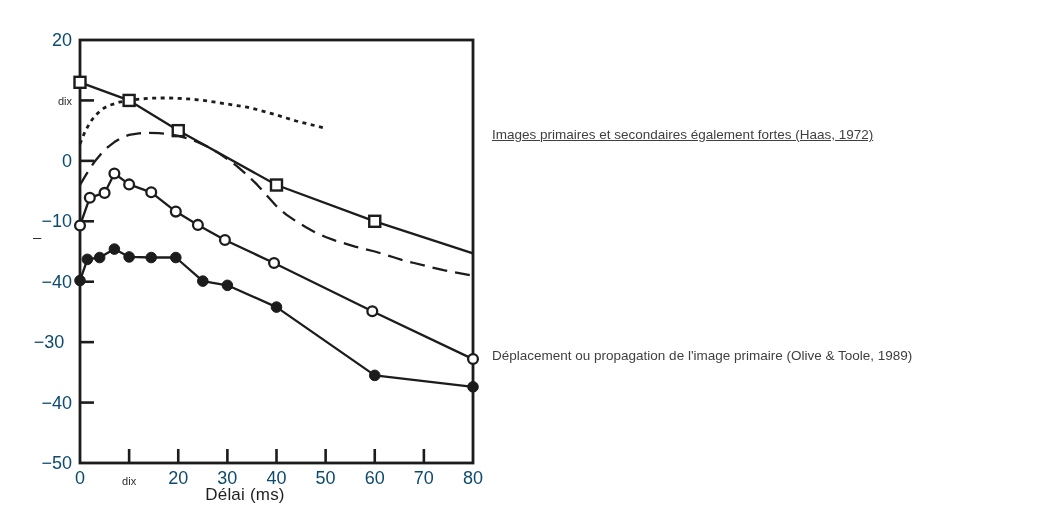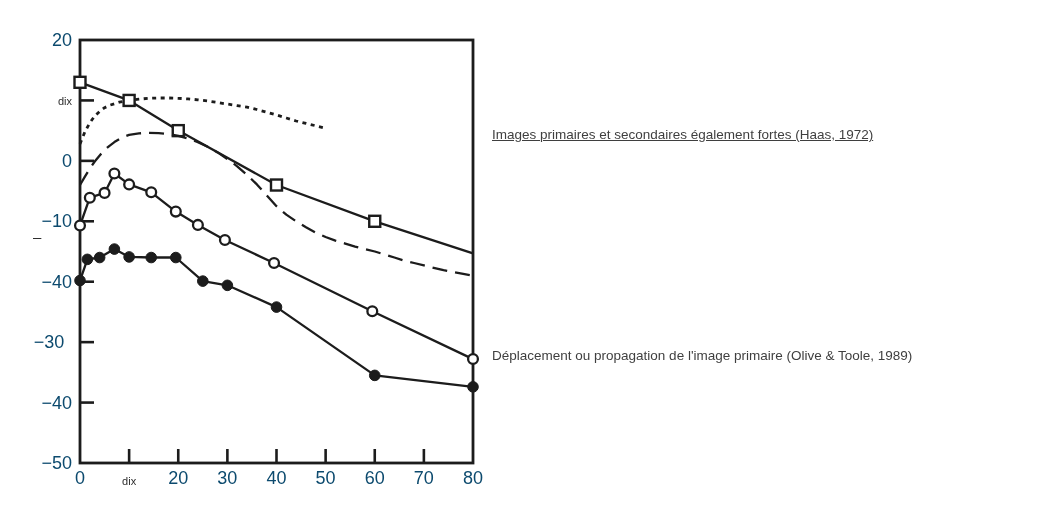--- a/index.html
+++ b/index.html
@@ -104,16 +104,17 @@
       <div class="tick-label xlab" style="left: 205.375px; width: 44px; top: 470px;">30</div>
       <div class="tick-label xlab" style="left: 254.5px; width: 44px; top: 470px;">40</div>
       <div class="tick-label xlab" style="left: 303.625px; width: 44px; top: 470px;">50</div>
       <div class="tick-label xlab" style="left: 352.75px; width: 44px; top: 470px;">60</div>
       <div class="tick-label xlab" style="left: 401.875px; width: 44px; top: 470px; text-align: center;">70</div>
       <div class="tick-label xlab" style="left: 451px; width: 44px; top: 470px;">80</div>
     </div>
 
   <div class="y-frag">–</div>
 
+  <div class="x-axis-title">Délai (ms)</div>
 
   <div class="legend-label lg-0">Images primaires et secondaires également fortes (Haas, 1972)</div>
   <div class="legend-label lg-3">Déplacement ou propagation de l'image primaire (Olive &amp; Toole, 1989)</div>
 </div>
 
 </body></html>

